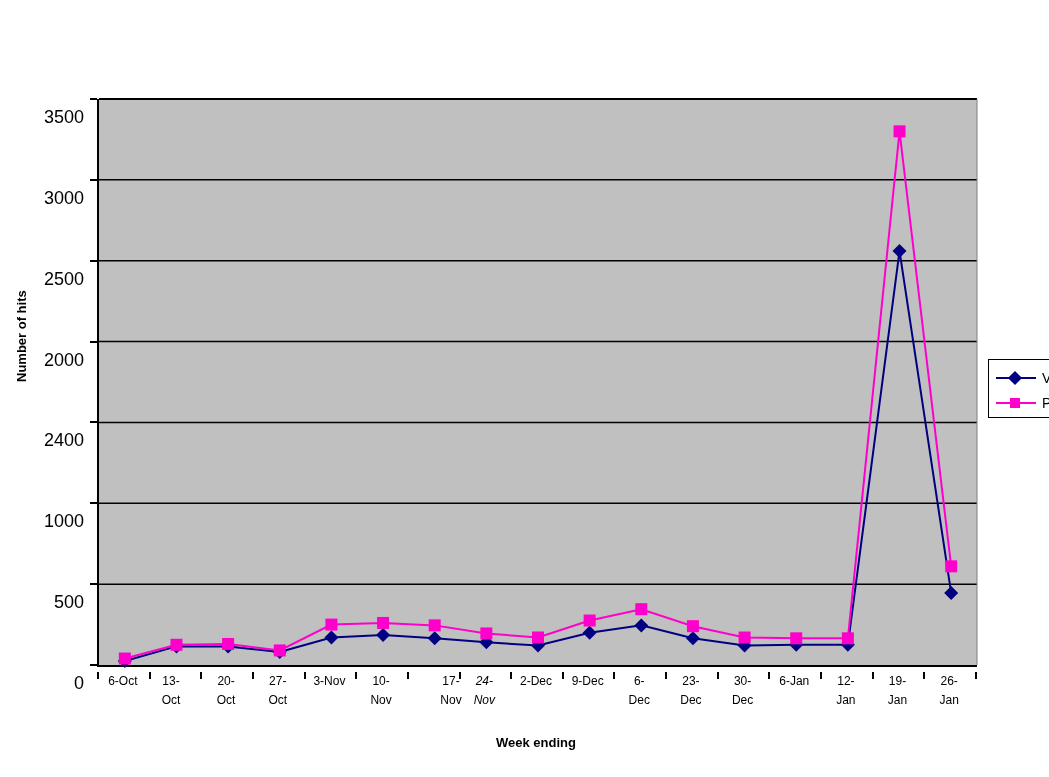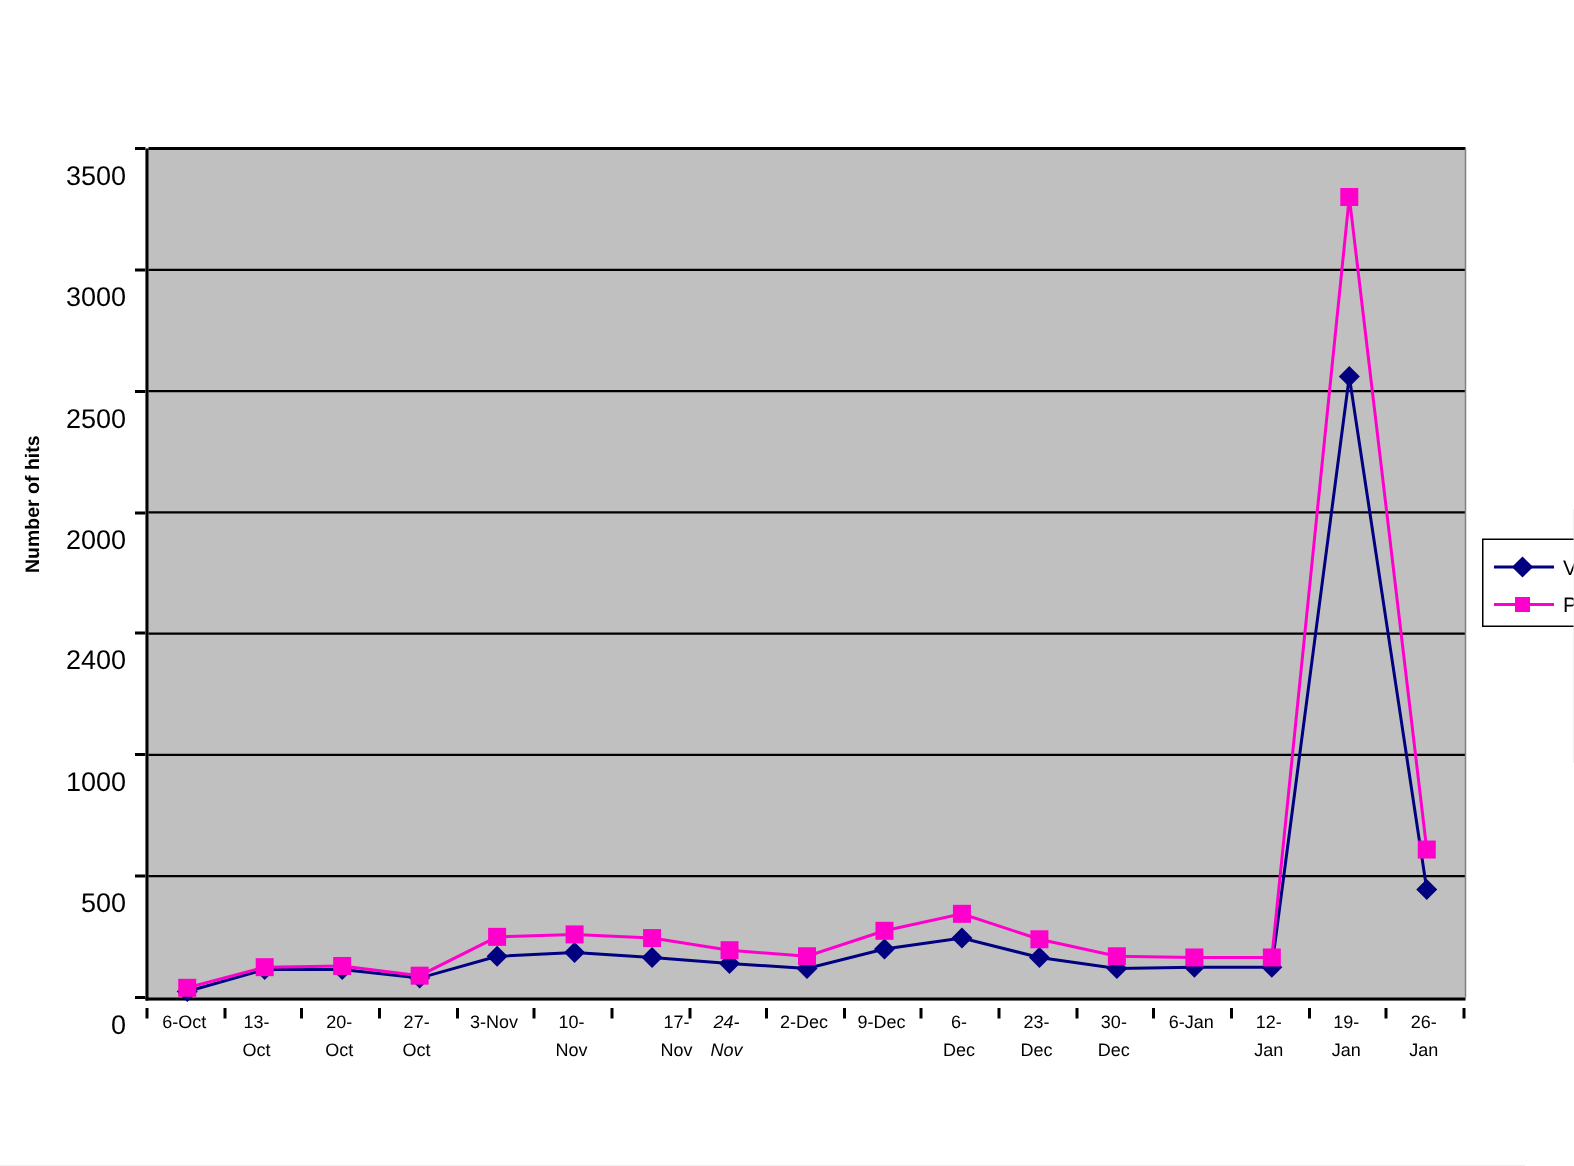--- a/index.html
+++ b/index.html
@@ -287,20 +287,21 @@
       <div class="x-tick-mark" style="left: 516.471px;"></div>
       <div class="x-tick-mark" style="left: 568.118px;"></div>
       <div class="x-tick-mark" style="left: 619.765px;"></div>
       <div class="x-tick-mark" style="left: 671.412px;"></div>
       <div class="x-tick-mark" style="left: 723.059px;"></div>
       <div class="x-tick-mark" style="left: 774.706px;"></div>
       <div class="x-tick-mark" style="left: 826.353px;"></div>
       <div class="x-tick-mark" style="left: 878px;"></div>
     </div>
 
+  <div id="x-axis-title">Week ending</div>
 
   <div id="legend">
       <div class="legend-row" style="top: 5px;">
         <span class="legend-swatch">
           <span class="legend-line" style="background: rgb(0, 0, 128);"></span>
           <span class="legend-marker diamond" style="background: rgb(0, 0, 128);"></span>
         </span>
         <span class="legend-text">Visits</span>
       </div>
       <div class="legend-row" style="top: 30px;">

